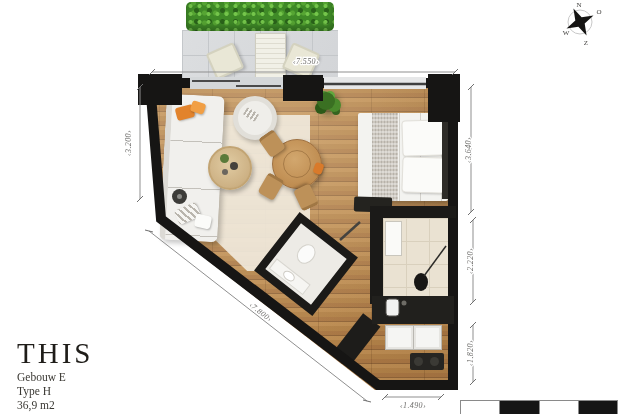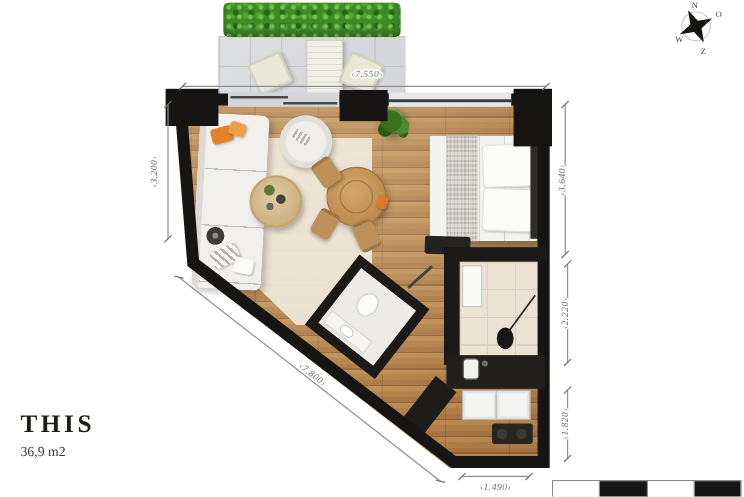--- a/index.html
+++ b/index.html
@@ -91,21 +91,21 @@
   
   #plan-svg{left:0;top:0;pointer-events:none;}
   .dim-line{stroke:#8f8f8f;stroke-width:1;}
   .dim-tick{stroke:#6f6f6f;stroke-width:1;}
   .dim-label{font:italic 8px "Liberation Serif",serif;fill:#6c6b69;letter-spacing:.4px;
     paint-order:stroke;stroke:#ffffff;stroke-width:2.5px;}
   .compass-letter{font:7px "Liberation Serif",serif;fill:#3c3b39;}
 
   
   #title-block{left:17px;top:336px;color:#1f1d19;}
-  #brand{font-size:21px;letter-spacing:3px;font-weight:700;line-height:34px;}
+  #brand{font-size:29px;letter-spacing:3px;font-weight:400;line-height:34px;}
   .tb-line{font-size:11.5px;line-height:14px;color:#3a3833;}
 
   
   #scale-bar{left:460px;top:400px;width:156px;height:13px;display:flex;border:1px solid #8a8a8a;background:#fff;}
   .sb-seg{flex:1 1 0;}
   .sb-white{background:#ffffff;border-right:1px solid #8a8a8a;}
   .sb-black{background:#151515;border-right:1px solid #8a8a8a;}
 </style>
 </head>
 <body>
@@ -247,20 +247,22 @@
       <path d="M0,-15 L3.5,-3.5 L15,0 L3.5,3.5 L0,15 L-3.5,3.5 L-15,0 L-3.5,-3.5 Z" transform="translate(580,22) rotate(-26)" fill="#151413"></path>
       <text class="compass-letter" x="579" y="7" text-anchor="middle">N</text>
       <text class="compass-letter" x="599" y="14" text-anchor="middle">O</text>
       <text class="compass-letter" x="566" y="35" text-anchor="middle">W</text>
       <text class="compass-letter" x="586" y="45" text-anchor="middle">Z</text>
     </g>
   </svg>
 
   <div class="abs" id="title-block">
     <div id="brand">THIS</div>
+    <div class="tb-line">Gebouw E</div>
+    <div class="tb-line">Type H</div>
     <div class="tb-line">36,9 m2</div>
   </div>
 
   <div class="abs" id="scale-bar">
     <div class="sb-seg sb-white"></div>
     <div class="sb-seg sb-black"></div>
     <div class="sb-seg sb-white"></div>
     <div class="sb-seg sb-black" style="border-right:none;"></div>
   </div>
 

